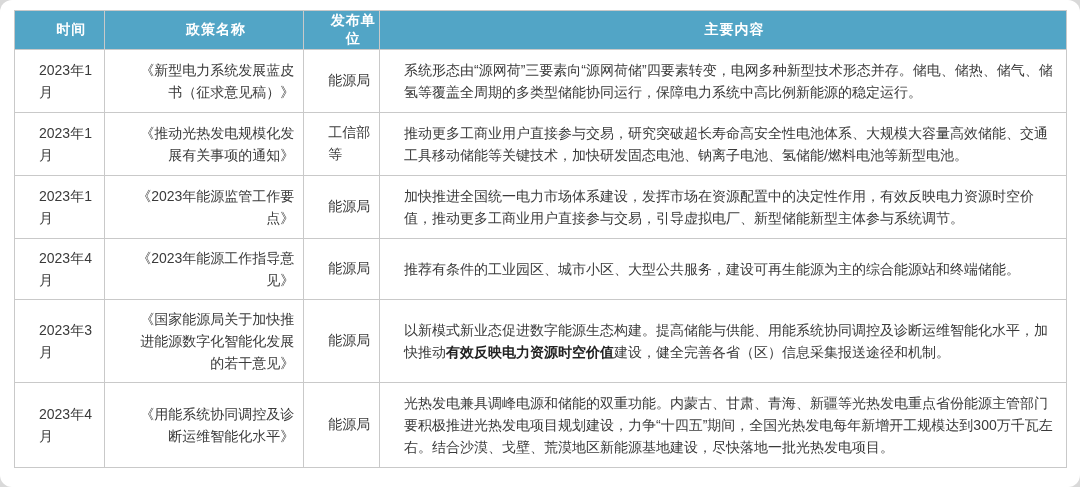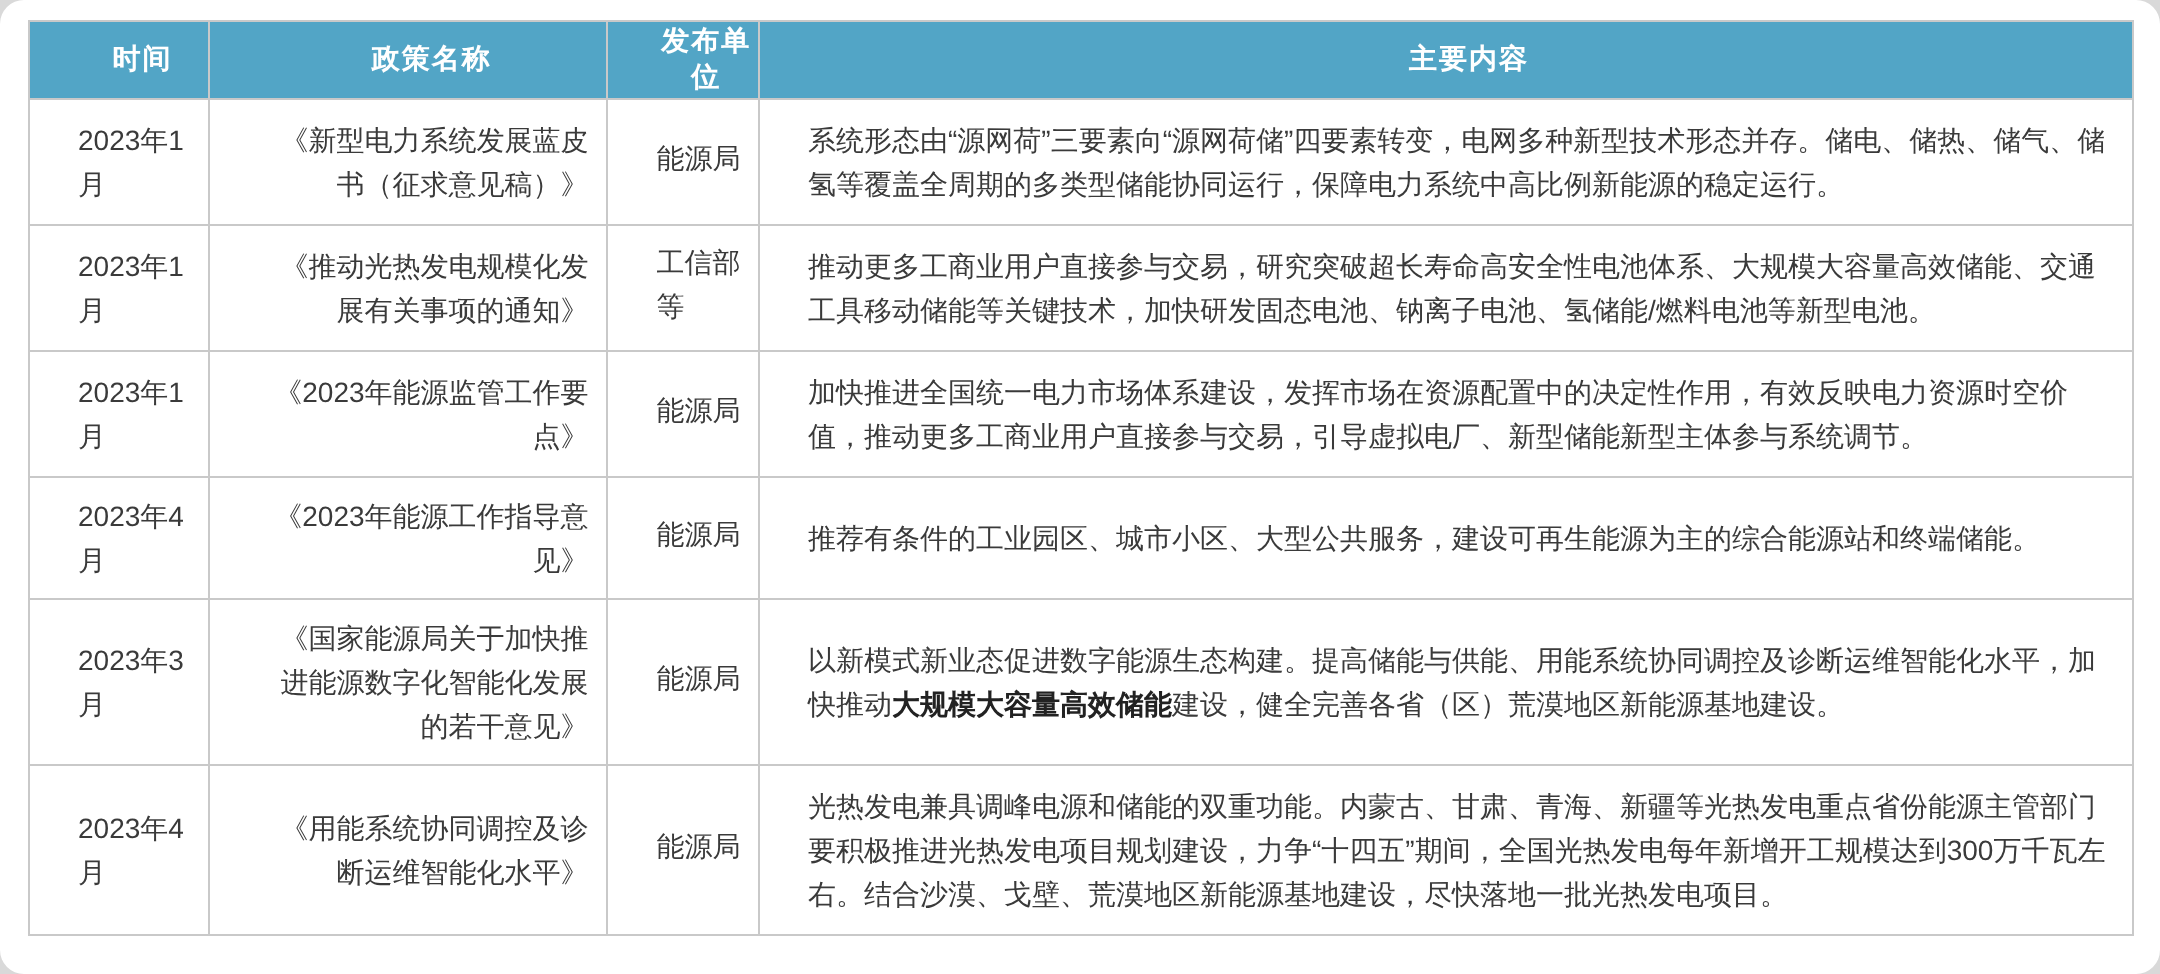--- a/index.html
+++ b/index.html
@@ -102,21 +102,21 @@
     <td class="c-time">2023年4月</td>
     <td class="c-name">《2023年能源工作指导意见》</td>
     <td class="c-agency">能源局</td>
     <td class="c-content"><span>推荐有条件的工业园区、城市小区、大型公共服务，建设可再生能源为主的综合能源站和终端储能。</span></td>
   </tr>
 
   <tr>
     <td class="c-time">2023年3月</td>
     <td class="c-name">《国家能源局关于加快推进能源数字化智能化发展的若干意见》</td>
     <td class="c-agency">能源局</td>
-    <td class="c-content"><span>以新模式新业态促进数字能源生态构建。提高储能与供能、用能系统协同调控及诊断运维智能化水平，加快推动</span><span class="bold">大规模大容量高效储能</span><span>建设，健全完善各省（区）荒漠地区新能源基地建设。</span></td>
+    <td class="c-content"><span>以新模式新业态促进数字能源生态构建。提高储能与供能、用能系统协同调控及诊断运维智能化水平，加快推动</span><span class="bold">有效反映电力资源时空价值</span><span>建设，健全完善各省（区）信息采集报送途径和机制。</span></td>
   </tr>
 
   <tr>
     <td class="c-time">2023年4月</td>
     <td class="c-name">《用能系统协同调控及诊断运维智能化水平》</td>
     <td class="c-agency">能源局</td>
     <td class="c-content"><span>光热发电兼具调峰电源和储能的双重功能。内蒙古、甘肃、青海、新疆等光热发电重点省份能源主管部门要积极推进光热发电项目规划建设，力争“十四五”期间，全国光热发电每年新增开工规模达到300万千瓦左右。结合沙漠、戈壁、荒漠地区新能源基地建设，尽快落地一批光热发电项目。</span></td>
   </tr>
 </tbody>
   </table>

